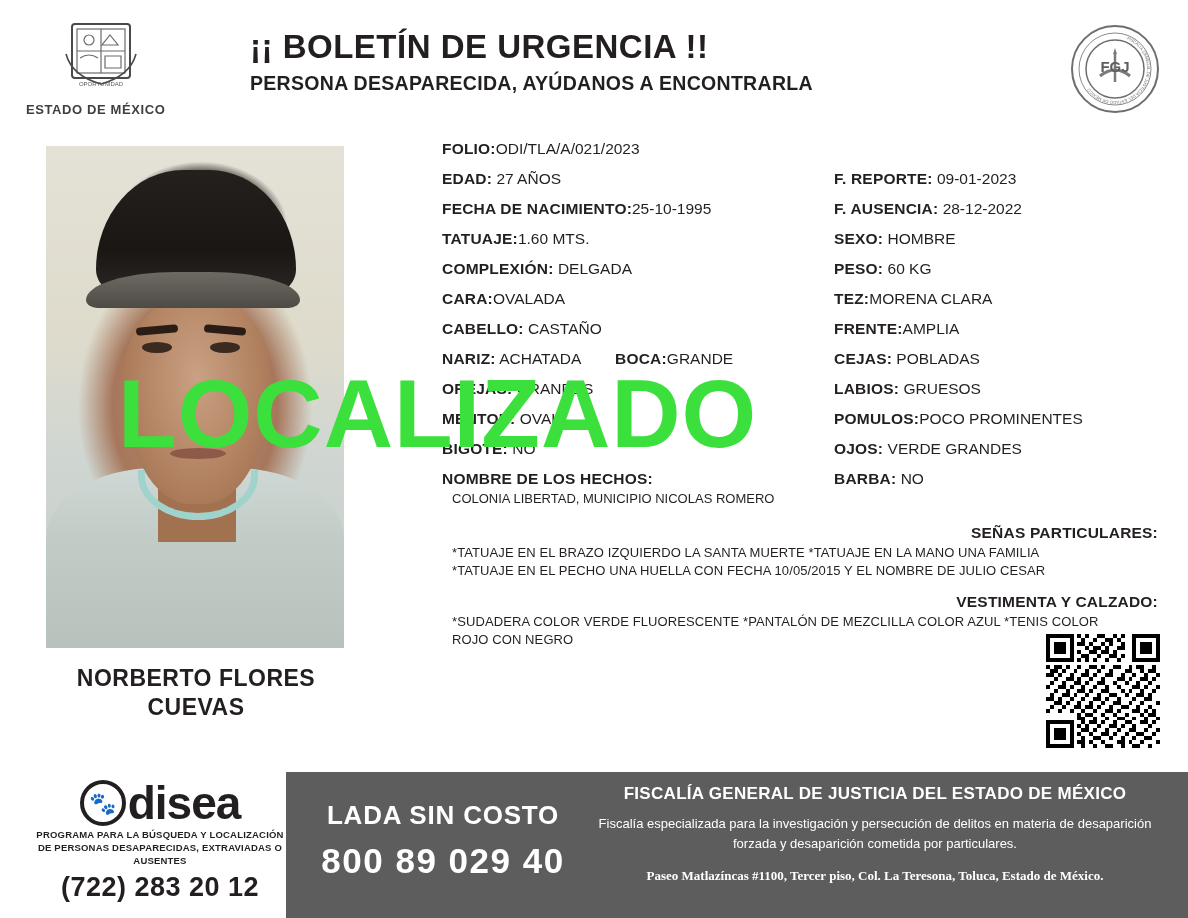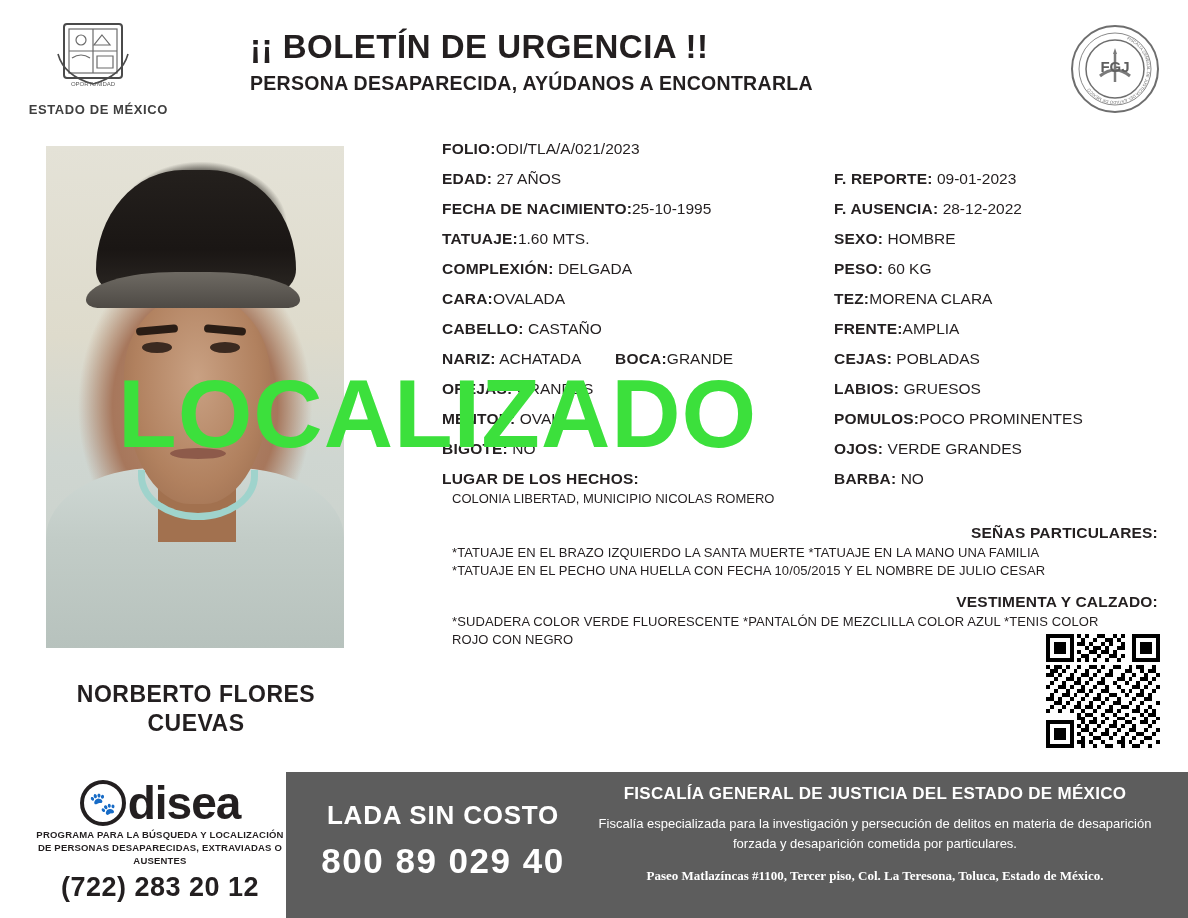--- a/index.html
+++ b/index.html
@@ -16,24 +16,24 @@
 
   
   .header {
     position: absolute;
     top: 0; left: 0;
     width: 1188px;
     height: 132px;
   }
   .edomex-logo {
     position: absolute;
-    left: 18px;
+    left: 26px;
     top: 14px;
     width: 150px;
-    text-align: right;
+    text-align: left;
   }
   .edomex-seal {
     width: 86px;
     height: 86px;
     margin: 0 auto;
     position: relative;
   }
   .edomex-seal svg { display: block; }
   .edomex-caption {
     font-size: 13px;
@@ -155,21 +155,21 @@
   .photo-neck {
     position: absolute;
     left: 112px; top: 326px;
     width: 78px; height: 70px;
     background: #a2714f;
   }
 
   .person-name {
     position: absolute;
     left: 46px;
-    top: 680px;
+    top: 664px;
     width: 300px;
     text-align: center;
     font-size: 23px;
     font-weight: bold;
     line-height: 1.25;
     letter-spacing: 0.5px;
     color: #231f20;
   }
 
   
@@ -496,21 +496,21 @@
       <span class="val">NO</span>
     </div>
     <div class="col-r">
       <span class="lbl">OJOS:</span>
       <span class="val">VERDE GRANDES</span>
     </div>
   </div>
 
   <div class="row" style="min-height:52px">
     <div class="col-l" style="white-space:normal;width:380px">
-      <span class="lbl">LUGAR DE LOS HECHOS:</span>
+      <span class="lbl">NOMBRE DE LOS HECHOS:</span>
       <div class="body" style="font-size:13px;padding-left:10px;padding-top:3px">COLONIA LIBERTAD, MUNICIPIO NICOLAS ROMERO</div>
     </div>
     <div class="col-r">
       <span class="lbl">BARBA:</span>
       <span class="val">NO</span>
     </div>
   </div>
 
   <div class="block">
     <span class="lbl">SEÑAS PARTICULARES:</span>

